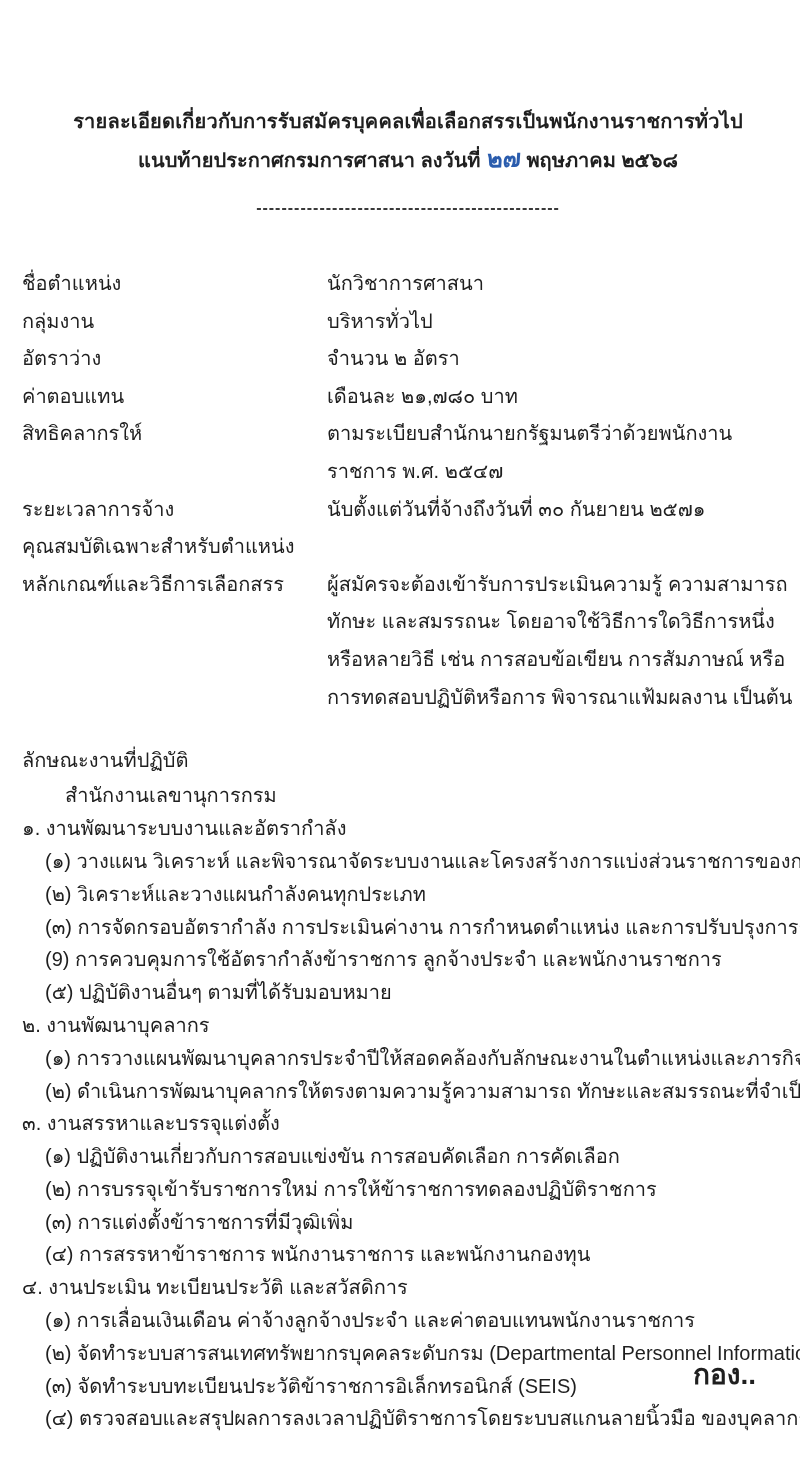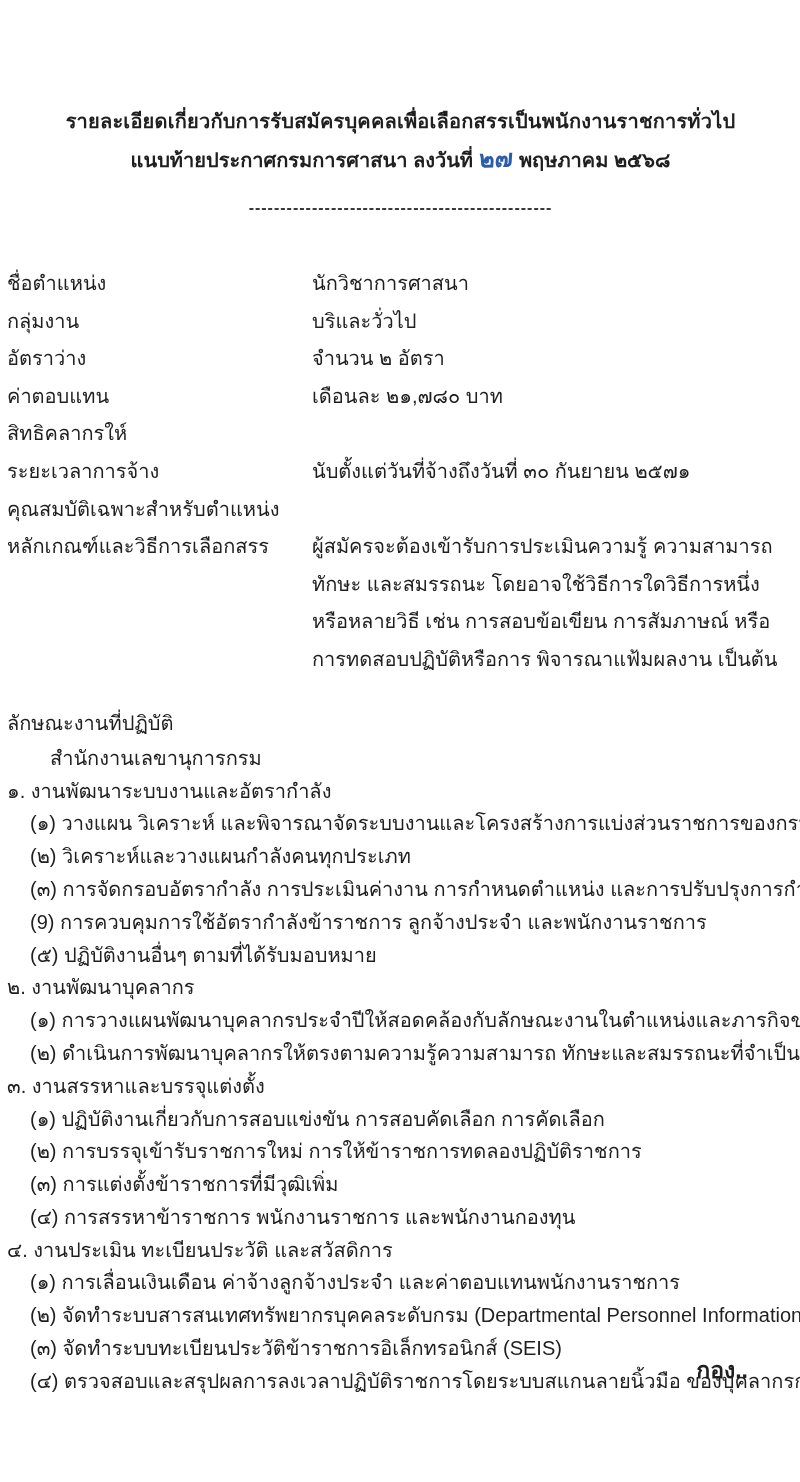--- a/index.html
+++ b/index.html
@@ -7,21 +7,21 @@
     width: 800px;
     background: #ffffff;
     font-family: "Liberation Sans", sans-serif;
     color: #1f1f1f;
   }
   .page {
     position: relative;
     width: 800px;
     height: 1482px;
     box-sizing: border-box;
-    padding: 102px 6px 0 7px;
+    padding: 102px 6px 0 22px;
     overflow: hidden;
     background: #ffffff;
   }
   
   .doc-header { text-align: center; }
   .doc-title {
     font-size: 20px;
     line-height: 38px;
     font-weight: 600;
     letter-spacing: 0.2px;
@@ -79,23 +79,23 @@
   .office-heading { line-height: 34px; margin-left: 43px; }
   .duty-item {
     font-size: 20px;
     line-height: 32.8px;
     padding-left: 23px;
     white-space: nowrap;
   }
   
   .footer-note {
     position: absolute;
-    right: 52px;
+    right: 44px;
     top: 1352px;
-    font-size: 23px;
+    font-size: 28px;
     font-weight: 600;
   }
 </style>
 </head>
 <body>
 
 <div class="page">
 
   <div class="doc-header">
     <div class="doc-title">รายละเอียดเกี่ยวกับการรับสมัครบุคคลเพื่อเลือกสรรเป็นพนักงานราชการทั่วไป</div>
@@ -105,32 +105,33 @@
     <div class="separator">------------------------------------------------</div>
   </div>
 
   <div class="fields">
     <div class="field-row">
       <div class="field-label">ชื่อตำแหน่ง</div>
       <div class="field-value">นักวิชาการศาสนา</div>
     </div>
     <div class="field-row">
       <div class="field-label">กลุ่มงาน</div>
-      <div class="field-value">บริและวั่วไป</div>
+      <div class="field-value">บริหารทั่วไป</div>
     </div>
     <div class="field-row">
       <div class="field-label">อัตราว่าง</div>
       <div class="field-value">จำนวน ๒ อัตรา</div>
     </div>
     <div class="field-row">
       <div class="field-label">ค่าตอบแทน</div>
       <div class="field-value">เดือนละ ๒๑,๗๘๐ บาท</div>
     </div>
     <div class="field-row">
       <div class="field-label">สิทธิคลากรให์</div>
+      <div class="field-value">ตามระเบียบสำนักนายกรัฐมนตรีว่าด้วยพนักงานราชการ พ.ศ. ๒๕๔๗</div>
     </div>
     <div class="field-row">
       <div class="field-label">ระยะเวลาการจ้าง</div>
       <div class="field-value">นับตั้งแต่วันที่จ้างถึงวันที่ ๓๐ กันยายน ๒๕๗๑</div>
     </div>
     <div class="field-row">
       <div class="field-label">คุณสมบัติเฉพาะสำหรับตำแหน่ง</div>
     </div>
     <div class="field-row">
       <div class="field-label">หลักเกณฑ์และวิธีการเลือกสรร</div>

